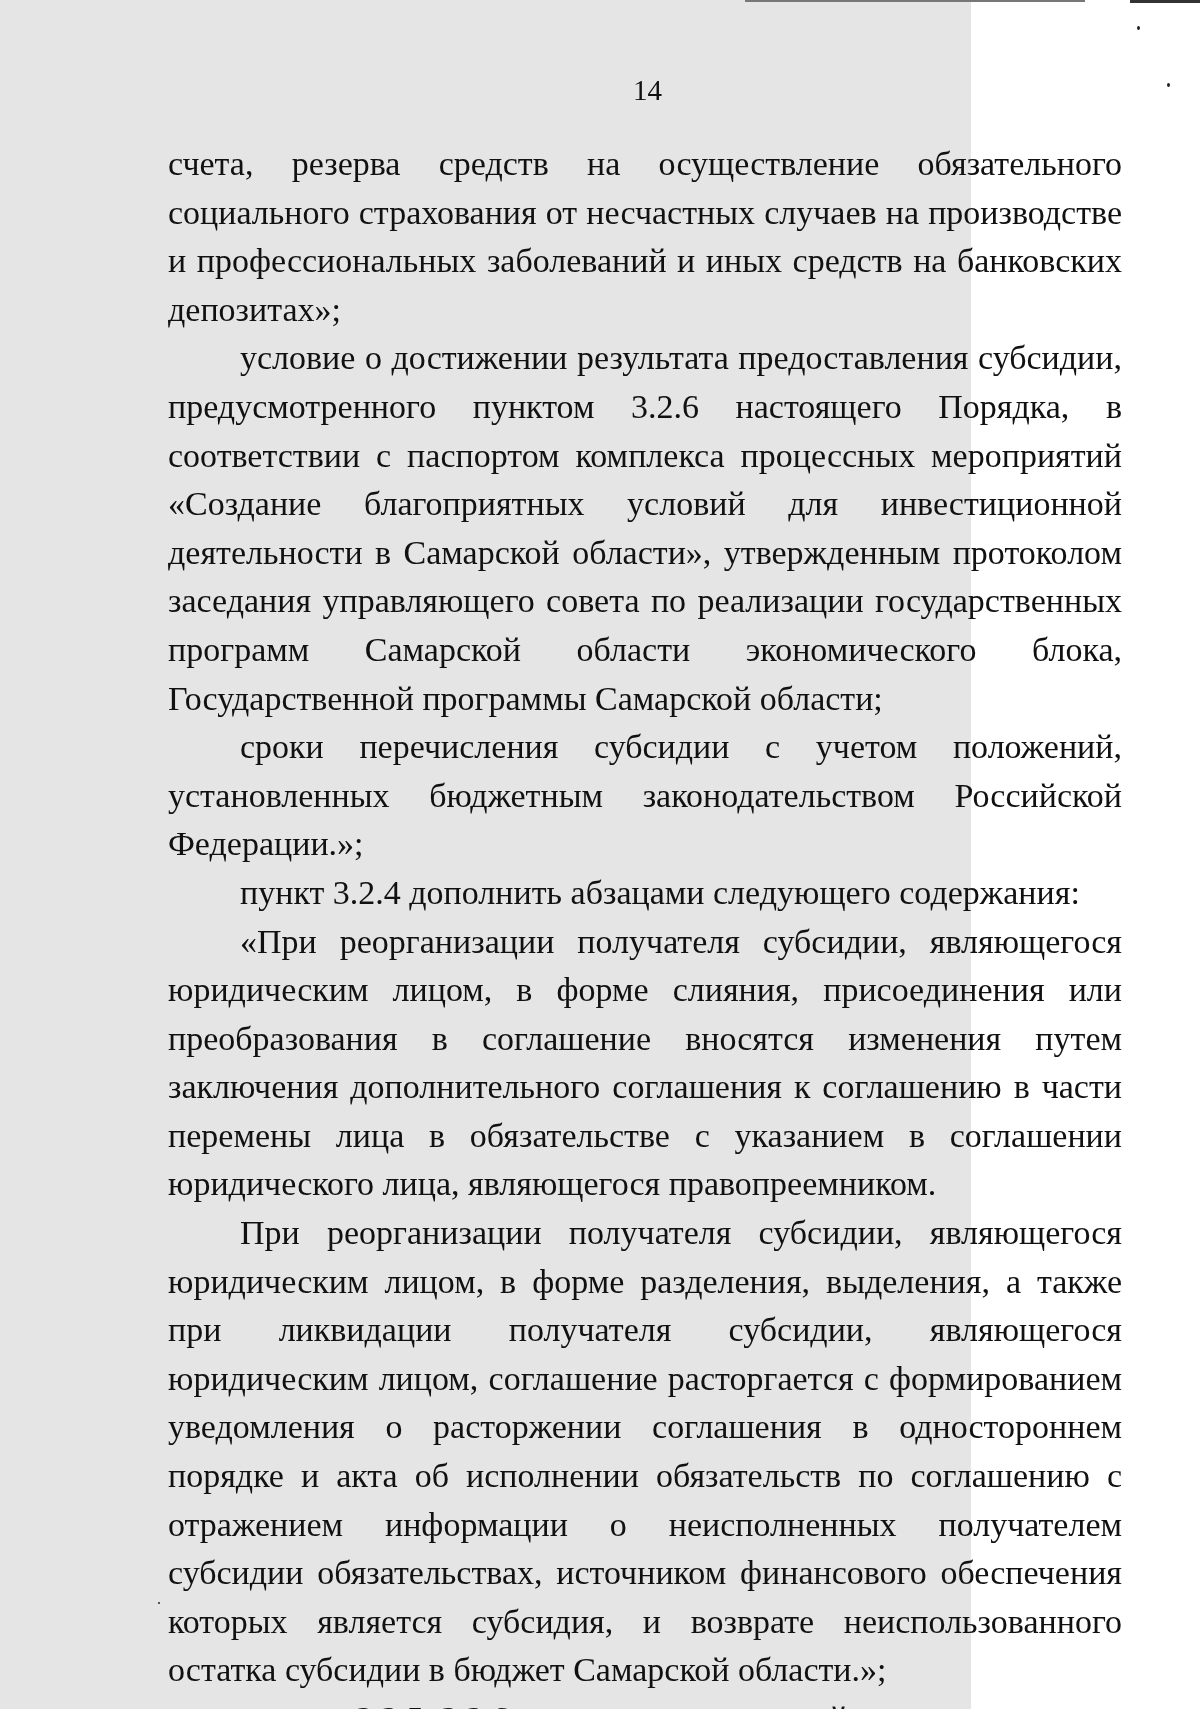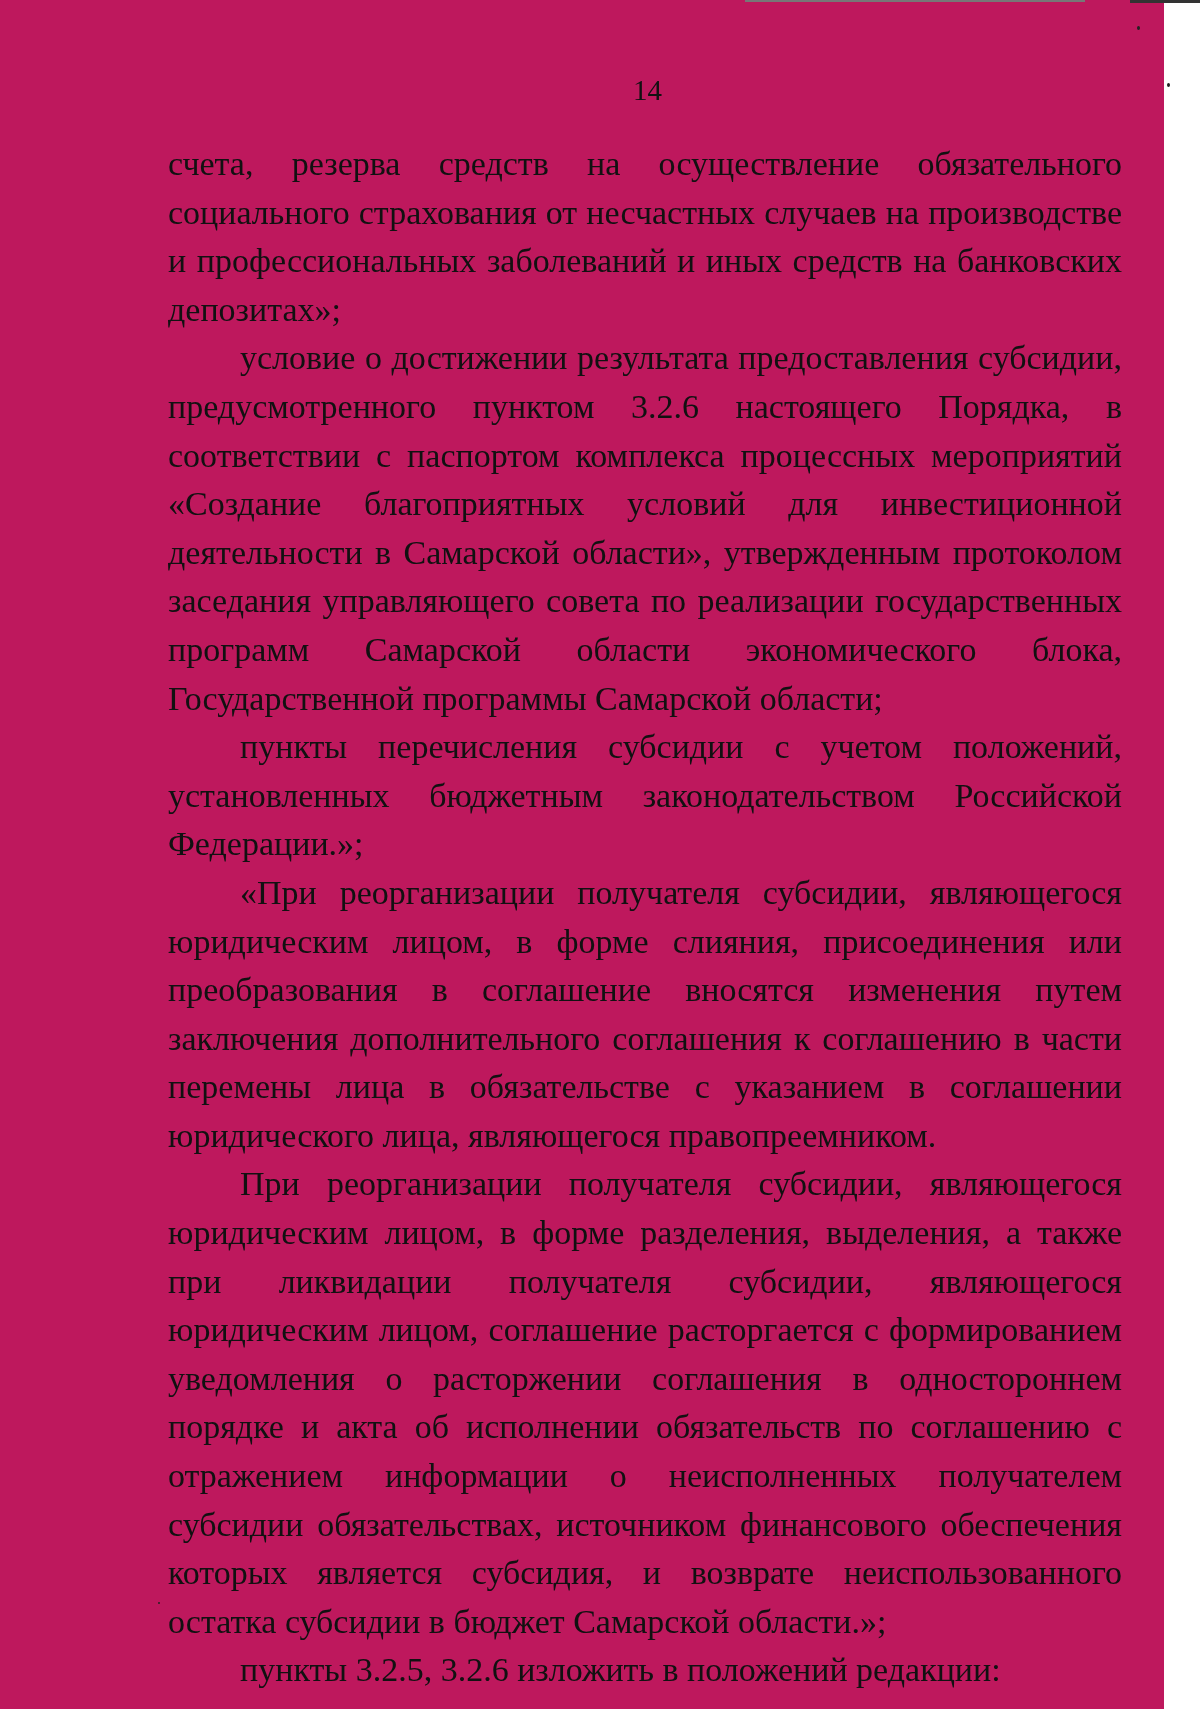--- a/index.html
+++ b/index.html
@@ -1,19 +1,19 @@
 <!DOCTYPE html>
 <html><head>
 <meta charset="utf-8">
 <style>
   html, body { margin: 0; padding: 0; background: #ffffff; }
   body { width: 1200px; height: 1709px; position: relative; overflow: hidden; }
   .page {
-    position: absolute; left: 0; top: 0; width: 1164px; height: 1709px;
-    background: #be185d; color: #111111;
+    position: absolute; left: 0; top: 0; width: 971px; height: 1709px;
+    background: #e5e5e5; color: #111111;
     font-family: "Liberation Serif", "DejaVu Serif", serif;
   }
   .top-rule-1 { position: absolute; top: 0; left: 745px; width: 340px; height: 2px; background: #777; }
   .top-rule-2 { position: absolute; top: 0; left: 1130px; width: 70px; height: 3px; background: #333; }
   .page-number {
     position: absolute; top: 70px; left: 0; width: 1295px; text-align: center;
     font-size: 29px; line-height: 40px;
   }
   .body-text {
     position: absolute; left: 168px; top: 140px; width: 954px;
@@ -32,21 +32,22 @@
 
 <div class="page">
   <div class="top-rule-1"></div>
   <div class="top-rule-2"></div>
 
   <div class="page-number">14</div>
 
   <div class="body-text">
     <p class="para noindent">счета, резерва средств на осуществление обязательного социального страхования от несчастных случаев на производстве и профессиональных заболеваний и иных средств на банковских депозитах»;</p>
     <p class="para">условие о достижении результата предоставления субсидии, предусмотренного пунктом 3.2.6 настоящего Порядка, в соответствии с паспортом комплекса процессных мероприятий «Создание благоприятных условий для инвестиционной деятельности в Самарской области», утвержденным протоколом заседания управляющего совета по реализации государственных программ Самарской области экономического блока, Государственной программы Самарской области;</p>
-    <p class="para">пункты перечисления субсидии с учетом положений, установленных бюджетным законодательством Российской Федерации.»;</p>
+    <p class="para">сроки перечисления субсидии с учетом положений, установленных бюджетным законодательством Российской Федерации.»;</p>
+    <p class="para">пункт 3.2.4 дополнить абзацами следующего содержания:</p>
     <p class="para">«При реорганизации получателя субсидии, являющегося юридическим лицом, в форме слияния, присоединения или преобразования в соглашение вносятся изменения путем заключения дополнительного соглашения к соглашению в части перемены лица в обязательстве с указанием в соглашении юридического лица, являющегося правопреемником.</p>
     <p class="para gap">При реорганизации получателя субсидии, являющегося юридическим лицом, в форме разделения, выделения, а также при ликвидации получателя субсидии, являющегося юридическим лицом, соглашение расторгается с формированием уведомления о расторжении соглашения в одностороннем порядке и акта об исполнении обязательств по соглашению с отражением информации о неисполненных получателем субсидии обязательствах, источником финансового обеспечения которых является субсидия, и возврате неиспользованного остатка субсидии в бюджет Самарской области.»;</p>
     <p class="para gap">пункты 3.2.5, 3.2.6 изложить в положений редакции:</p>
   </div>
 
   <div class="dot" style="left:1137px;top:26px;width:3px;height:4px;"></div>
   <div class="dot" style="left:1167px;top:83px;width:3px;height:4px;"></div>
   <div class="dot" style="left:158px;top:1602px;width:2px;height:2px;"></div>
 </div>
 

